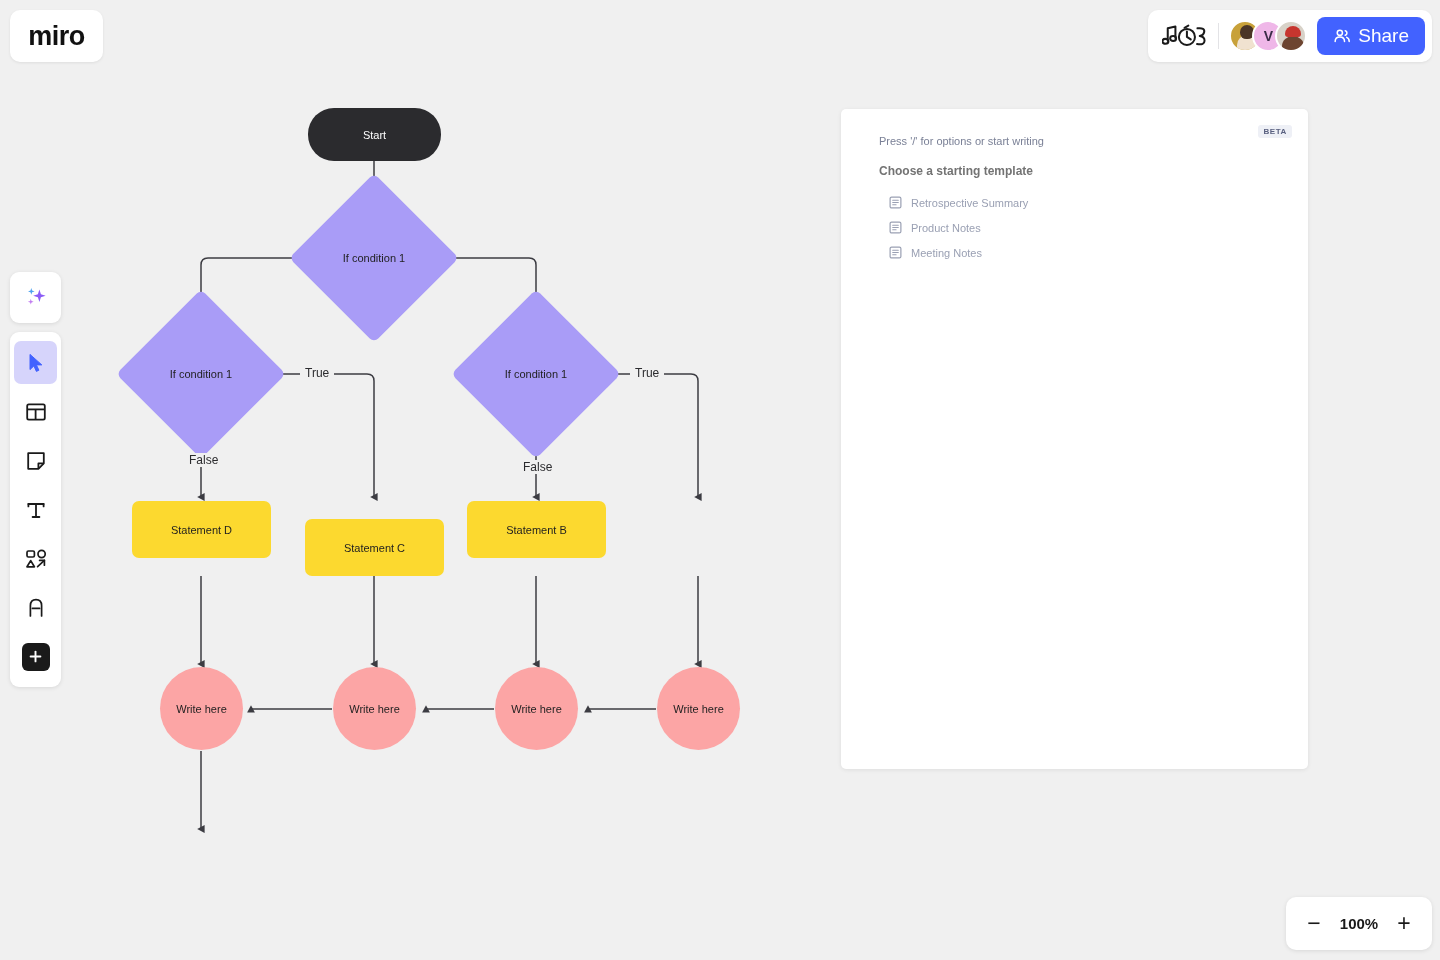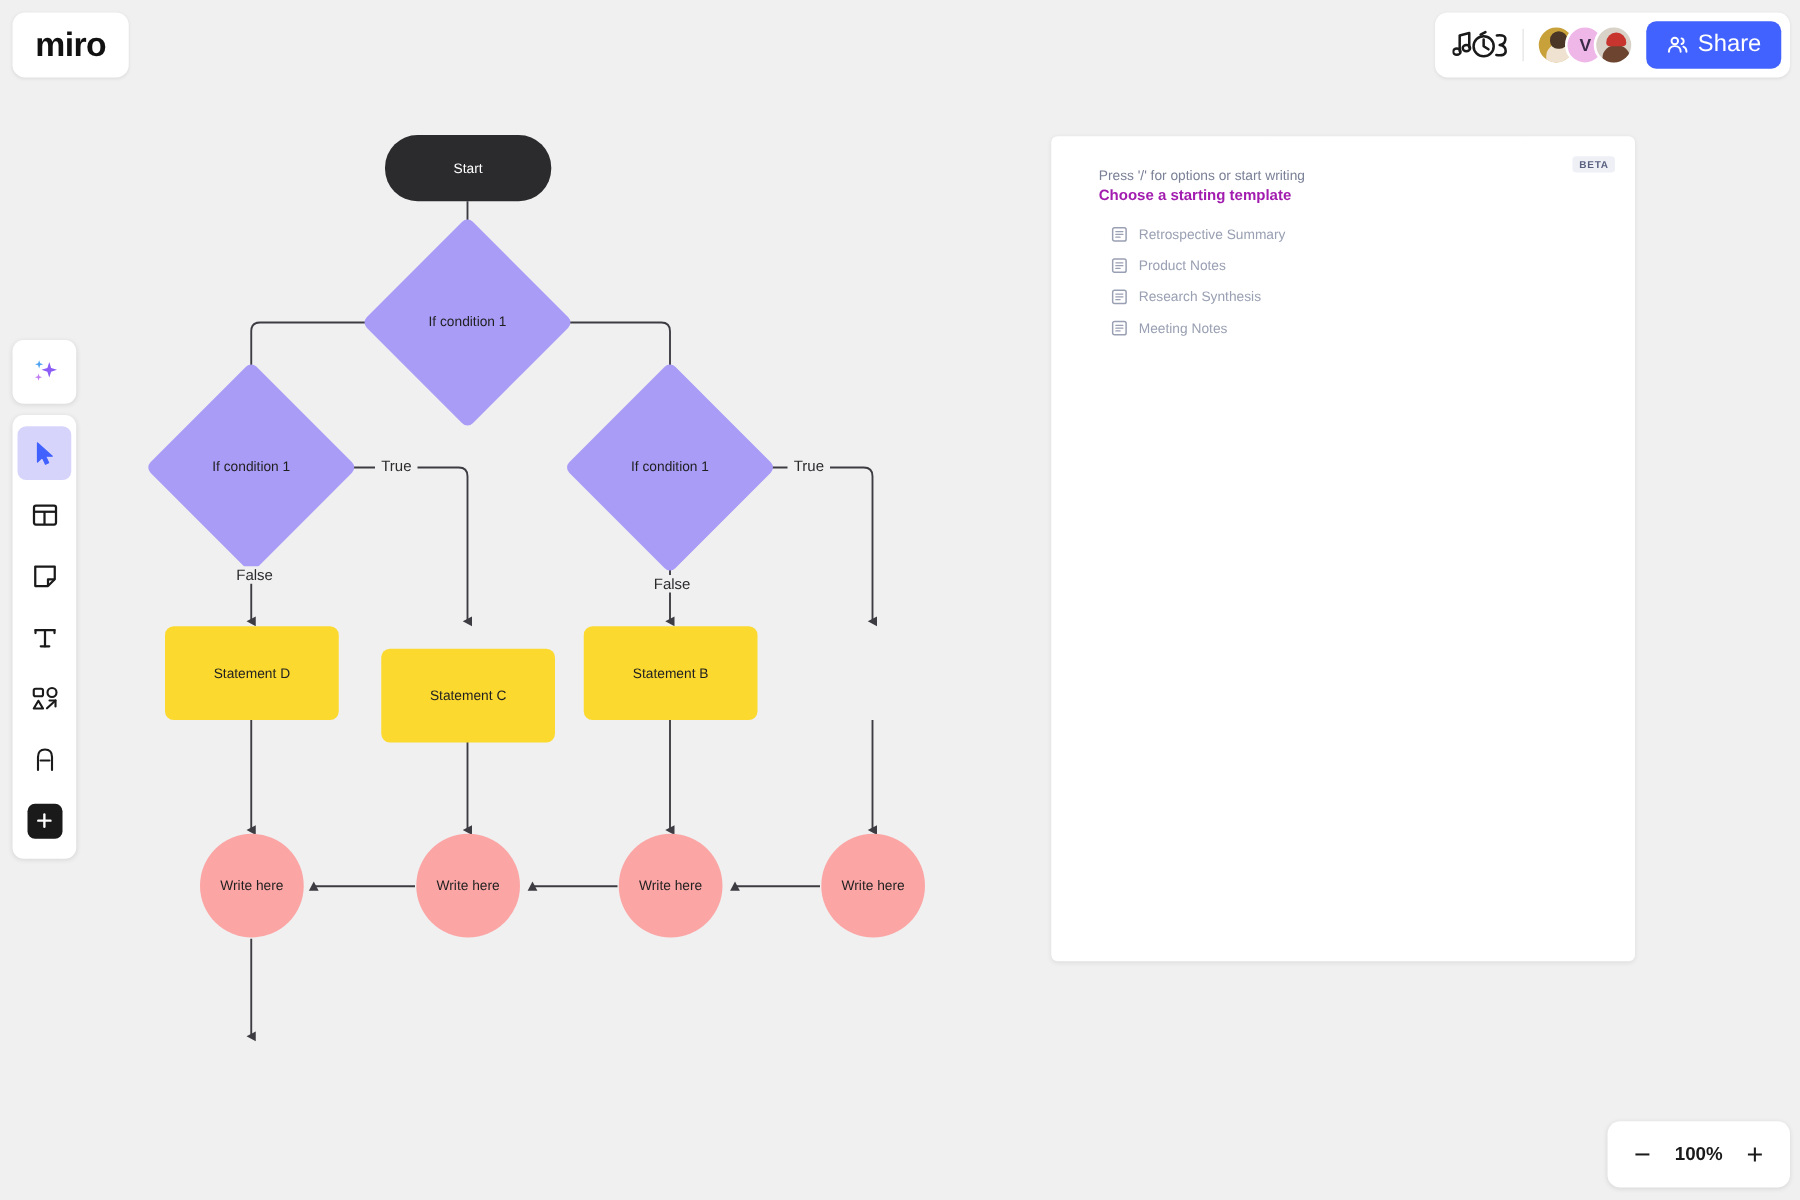--- a/index.html
+++ b/index.html
@@ -96,21 +96,21 @@
     width: 133px; height: 53px; background: #2b2b2e;
     border-radius: 26px; color: #fff; font-size: 11px;
   }
   .node-diamond { width: 120px; height: 120px; }
   .diamond-shape {
     position: absolute; left: 0; top: 0; width: 120px; height: 120px;
     background: #a99cf7; transform: rotate(45deg); border-radius: 6px;
   }
   .node-diamond span { position: relative; z-index: 2; }
   .node-rect {
-    width: 139px; height: 75px; background: #fcd92f; border-radius: 7px;
+    width: 139px; height: 57px; background: #fcd92f; border-radius: 7px;
   }
   .node-circle {
     width: 83px; height: 83px; background: #fca5a5; border-radius: 50%;
   }
   .edge-label {
     position: absolute; font-size: 12px; color: #2b2b2e;
     background: #f0f0f0; padding: 0 5px; white-space: nowrap;
   }
 
   
@@ -124,21 +124,21 @@
   .beta-badge {
     position: absolute; right: 16px; top: 16px;
     background: #eef0f6; color: #5a6180;
     font-size: 8px; font-weight: 700; letter-spacing: .6px;
     padding: 2px 5px; border-radius: 3px;
   }
   .doc-title {
     margin-top: 33px; font-size: 25px; font-weight: 700; color: #5c6378;
   }
   .doc-hint { margin-top: 12px; font-size: 11px; color: #7a8096; }
-  .doc-subtitle { margin-top: 2px; font-size: 12px; font-weight: 700; color: #a21caf; }
+  .doc-subtitle { margin-top: 17px; font-size: 12px; font-weight: 700; color: #737373; }
   .tpl-list { margin-top: 12px; }
   .tpl-item {
     display: flex; align-items: center; gap: 9px;
     padding: 6px 0 6px 10px; cursor: pointer; border-radius: 4px;
   }
   .tpl-label { font-size: 11px; color: #9aa0b3; }
 
   
   .zoomctl {
     position: absolute; right: 8px; bottom: 10px;
@@ -372,31 +372,20 @@
           <rect x="1.2" y="1.2" width="11.6" height="11.6" rx="1.6" fill="none" stroke="#9aa0b3" stroke-width="1.3"></rect>
           <g stroke="#9aa0b3" stroke-width="1.2" stroke-linecap="round">
             <path d="M4,4.6 L10,4.6"></path>
               <path d="M4,7 L10,7"></path>
               <path d="M4,9.4 L7.6,9.4"></path>
           </g>
         </svg>
         <span class="tpl-label">Product Notes</span>
       </div>
 
-      <div class="tpl-item">
-        <svg width="13" height="13" viewBox="0 0 14 14">
-          <rect x="1.2" y="1.2" width="11.6" height="11.6" rx="1.6" fill="none" stroke="#9aa0b3" stroke-width="1.3"></rect>
-          <g stroke="#9aa0b3" stroke-width="1.2" stroke-linecap="round">
-            <path d="M4,4.6 L10,4.6"></path>
-              <path d="M4,7 L10,7"></path>
-              <path d="M4,9.4 L7.6,9.4"></path>
-          </g>
-        </svg>
-        <span class="tpl-label">Research Synthesis</span>
-      </div>
 
       <div class="tpl-item">
         <svg width="13" height="13" viewBox="0 0 14 14">
           <rect x="1.2" y="1.2" width="11.6" height="11.6" rx="1.6" fill="none" stroke="#9aa0b3" stroke-width="1.3"></rect>
           <g stroke="#9aa0b3" stroke-width="1.2" stroke-linecap="round">
             <path d="M4,4.6 L10,4.6"></path>
               <path d="M4,7 L10,7"></path>
               <path d="M4,9.4 L7.6,9.4"></path>
           </g>
         </svg>

